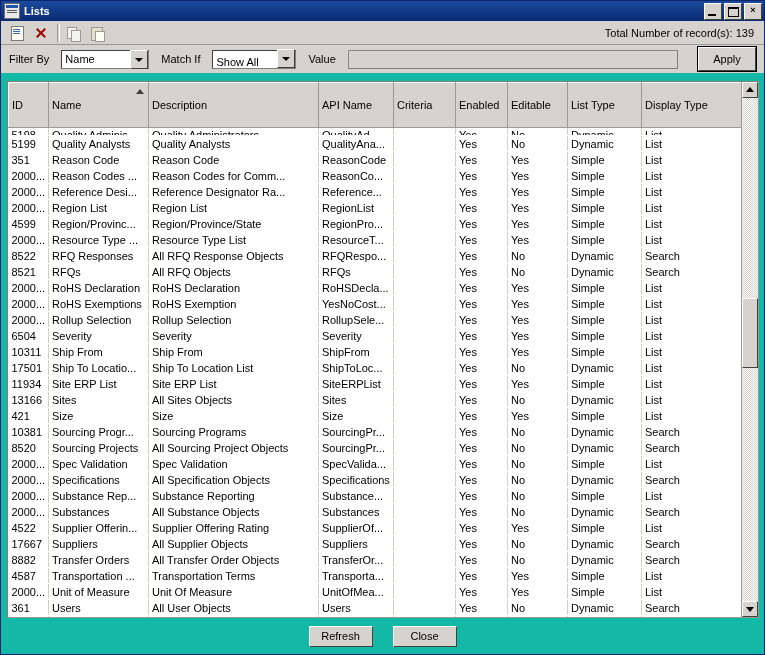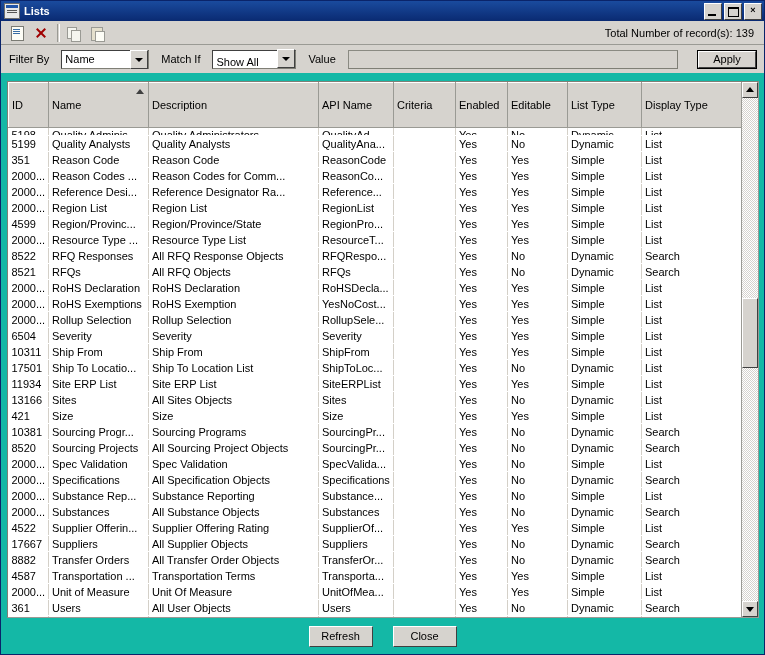--- a/index.html
+++ b/index.html
@@ -244,21 +244,21 @@
     height: 19px;
     background: #d6d3ce;
     border: 1px solid #7f7f76;
     border-top-color: #8a8a82;
     border-left-color: #8a8a82;
     box-sizing: border-box;
   }
   .apply-btn {
     margin-left: auto;
     width: 58px;
-    height: 17px;
+    height: 24px;
     background: #d6d3ce;
     border-top: 1px solid #ffffff;
     border-left: 1px solid #ffffff;
     border-right: 1px solid #404040;
     border-bottom: 1px solid #404040;
     outline: 1px solid #000000;
     font-size: 11px;
     font-family: "Liberation Sans", sans-serif;
     cursor: default;
     padding: 0;

